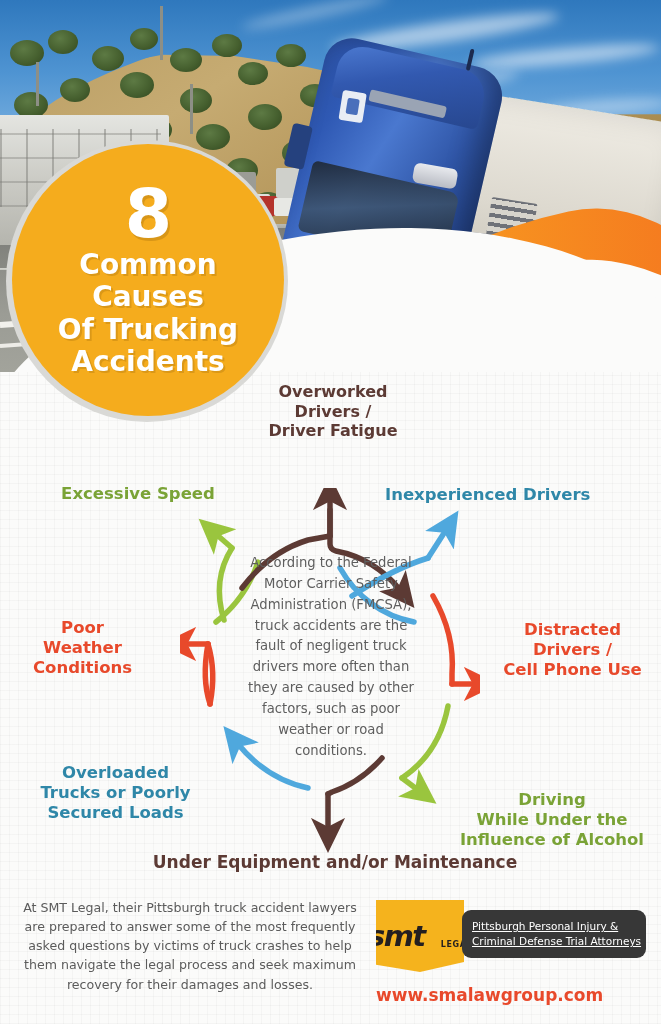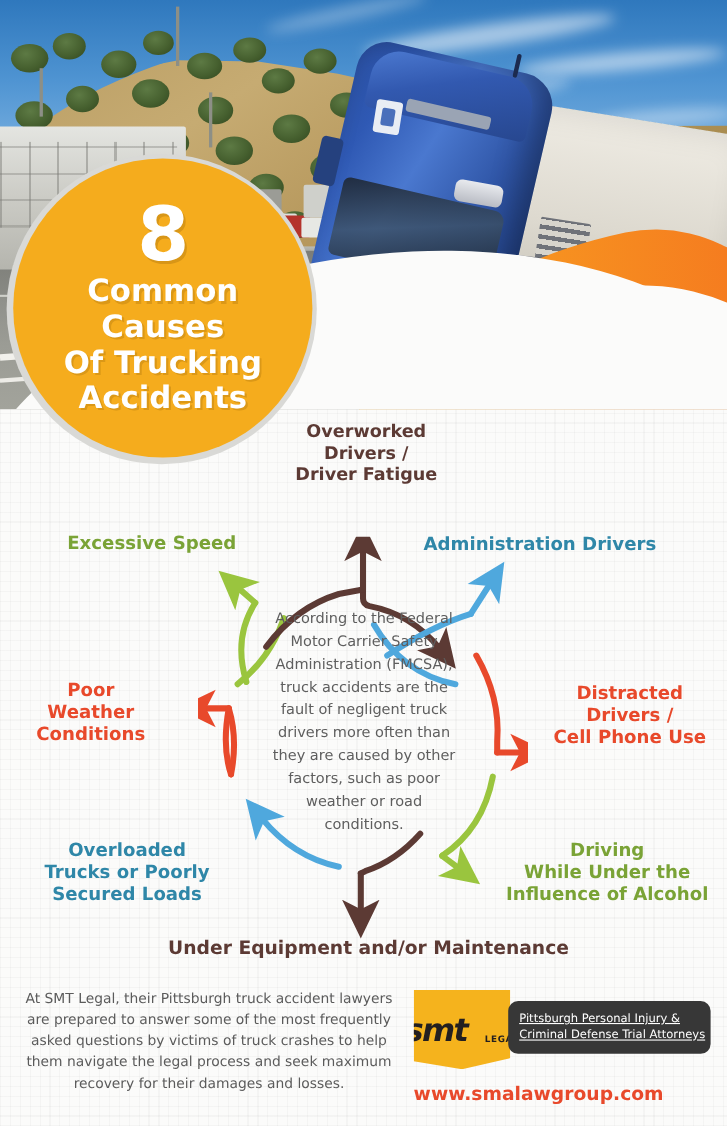--- a/index.html
+++ b/index.html
@@ -290,21 +290,21 @@
   
   .lbl {
     position: absolute;
     font-weight: bold;
     line-height: 1.22;
     text-align: center;
   }
   .lbl-overworked { left: 248px; top: 382px; width: 170px; font-size: 16px; color: #5c3a34; }
   .lbl-inexperienced { left: 385px; top: 485px; width: 250px; font-size: 16.5px; color: #2f87a8; text-align: left; }
   .lbl-distracted { left: 490px; top: 620px; width: 165px; font-size: 16.5px; color: #e8492b; }
-  .lbl-alcohol { left: 452px; top: 763px; width: 200px; font-size: 16.5px; color: #7aa336; }
+  .lbl-alcohol { left: 452px; top: 790px; width: 200px; font-size: 16.5px; color: #7aa336; }
   .lbl-equipment { left: 150px; top: 852px; width: 370px; font-size: 17px; color: #5c3a34; }
   .lbl-overloaded { left: 18px; top: 763px; width: 195px; font-size: 16.5px; color: #2f87a8; }
   .lbl-weather { left: 20px; top: 618px; width: 125px; font-size: 16.5px; color: #e8492b; }
   .lbl-speed { left: 38px; top: 484px; width: 200px; font-size: 16.5px; color: #7aa336; text-align: center; }
 
   
   .footer-text {
     position: absolute;
     left: 16px; top: 898px;
     width: 348px;
@@ -556,21 +556,21 @@
   </div>
 
   <div class="center-text">According to the Federal Motor Carrier Safety Administration (FMCSA), truck accidents are the fault of negligent truck drivers more often than they are caused by other factors, such as poor weather or road conditions.</div>
 
   <div class="lbl lbl-overworked">
     <div>Overworked</div>
     <div>Drivers /</div>
     <div>Driver Fatigue</div>
   </div>
 
-  <div class="lbl lbl-inexperienced">Administration Drivers</div>
+  <div class="lbl lbl-inexperienced">Inexperienced Drivers</div>
 
   <div class="lbl lbl-distracted">
     <div>Distracted</div>
     <div>Drivers /</div>
     <div>Cell Phone Use</div>
   </div>
 
   <div class="lbl lbl-alcohol">
     <div>Driving</div>
     <div>While Under the</div>

